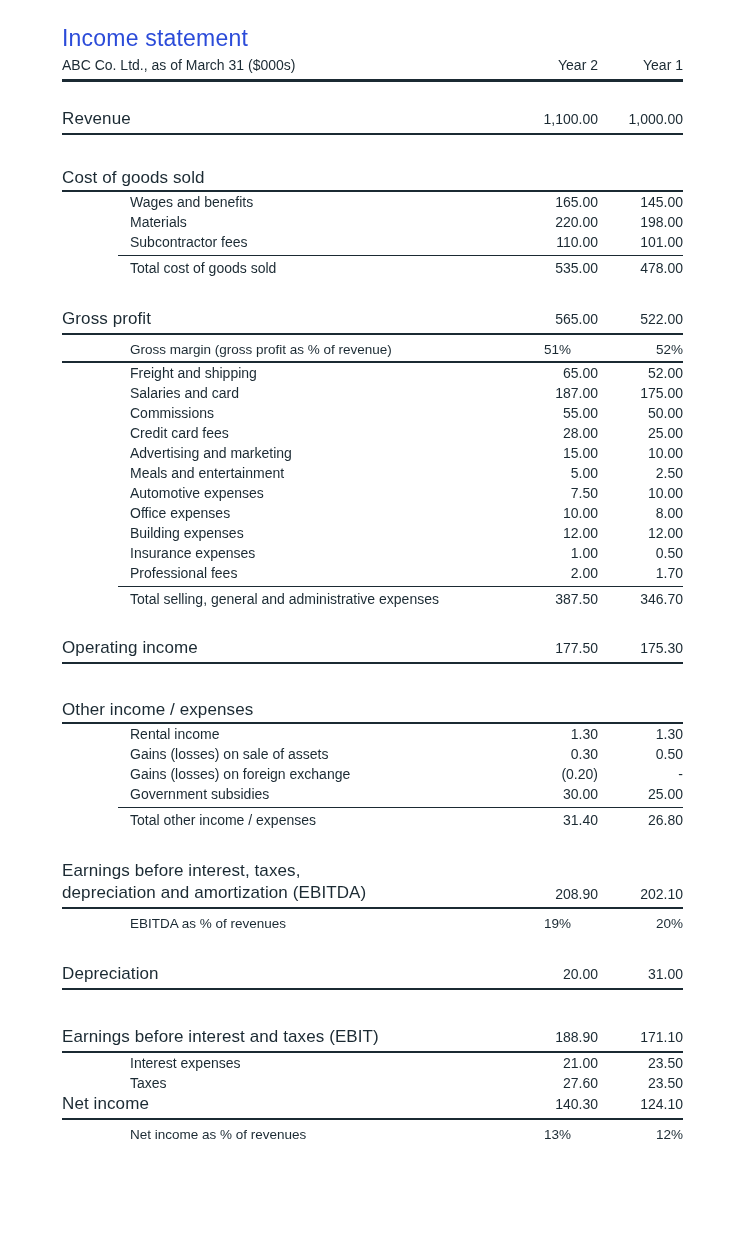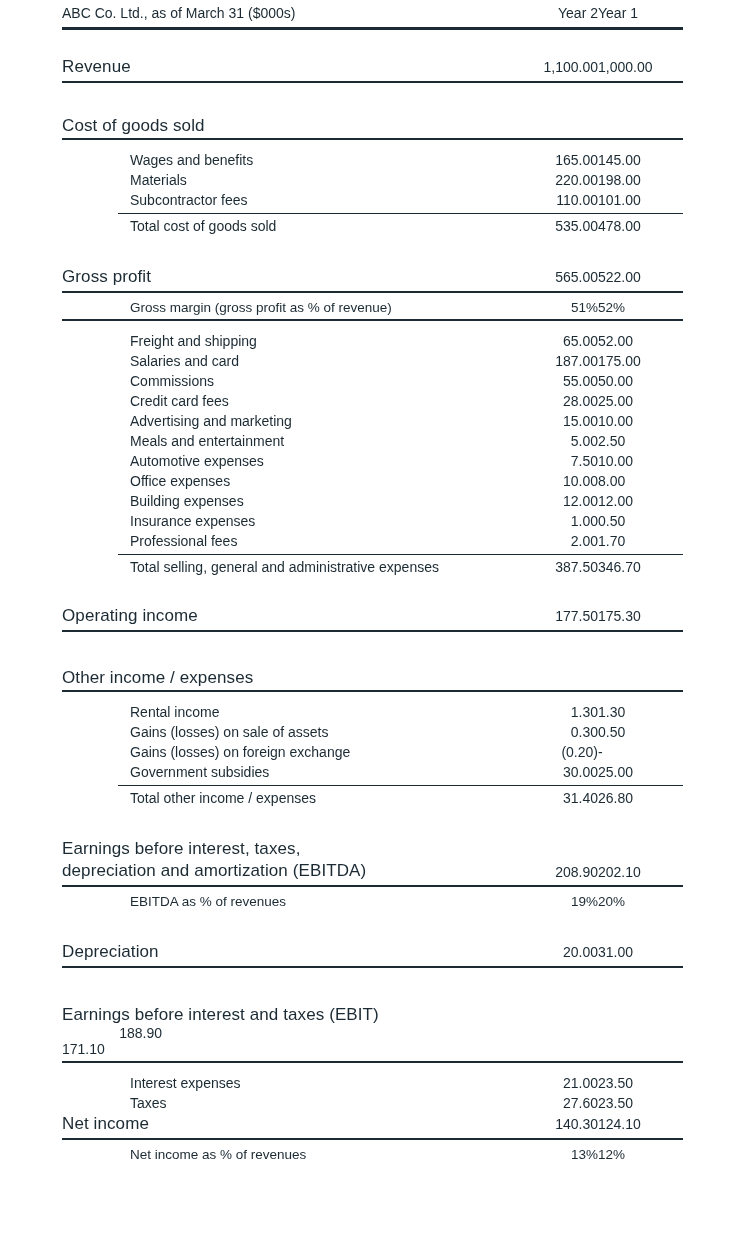--- a/index.html
+++ b/index.html
@@ -17,61 +17,62 @@
     margin-top:24px;
     font-size:23px; line-height:28px;
     font-weight:400;
     color:#2b4bd9;
     letter-spacing:0.2px;
   }
 
   .row { display:flex; align-items:baseline; }
   .label { flex:1; }
   .v2 { width:100px; text-align:right; white-space:nowrap; }
-  .v1 { width:85px;  text-align:left; white-space:nowrap; }
+  .v1 { width:85px;  text-align:right; white-space:nowrap; }
 
   .subtitle-row { margin-top:4px; font-size:14px; line-height:18px; }
   .subtitle-row .label { font-size:14px; }
   .col-head { font-size:14px; }
 
   .rule       { border-top:2px solid #1b2a33; height:0; }
   .rule-heavy { border-top:3px solid #1b2a33; height:0; }
   .rule-sub   { border-top:1.5px solid #1b2a33; height:0; margin-left:56px; }
 
   .sec-row .label { font-size:17px; line-height:21px; letter-spacing:0.1px; }
   .sec-row .v2, .sec-row .v1 { font-size:14px; }
   .sec-rule { margin-top:4px; }
 
   .detail { padding-left:68px; font-size:14px; line-height:20px; }
-  .detail-block { padding-top:10px; }
+  .detail-block { padding-top:0; }
 
   .total-row { padding-left:68px; padding-top:3px; font-size:14px; line-height:19px; }
-  .sub-row   { padding-left:68px; padding-top:5px; font-size:13.5px; line-height:19px; }
+  .sub-row   { padding-left:68px; padding-top:5px; font-size:13.5px; line-height:19px;gap:27px; }
 
   .mt-revenue   { margin-top:26px; }
   .mt-cogs      { margin-top:32px; }
   .mt-gross     { margin-top:30px; }
   .mt-sga       { margin-top:28px; }
   .mt-opinc     { margin-top:28px; }
   .mt-other     { margin-top:35px; }
   .mt-ebitda    { margin-top:30px; }
   .mt-depr      { margin-top:30px; }
-  .mt-ebit      { margin-top:36px;flex-direction:column; }
+  .mt-ebit      { margin-top:36px; }
   .mt-netinc    { }
 
   .two-line { align-items:flex-end; }
   .two-line .label div { font-size:17px; line-height:22px; letter-spacing:0.1px; }
   .two-line .v2, .two-line .v1 { font-size:14px; padding-bottom:2px; }
 </style>
 </head>
 <body>
 
 <div class="sheet">
   <div class="content">
 
+    <div class="title">Income statement</div>
 
     <div class="row subtitle-row">
       <span class="label">ABC Co. Ltd., as of March 31 ($000s)</span>
       <span class="v2 col-head">Year 2</span>
       <span class="v1 col-head">Year 1</span>
     </div>
 
     <div class="rule-heavy" style="margin-top:5px;"></div>
 
     <div class="row sec-row mt-revenue">

